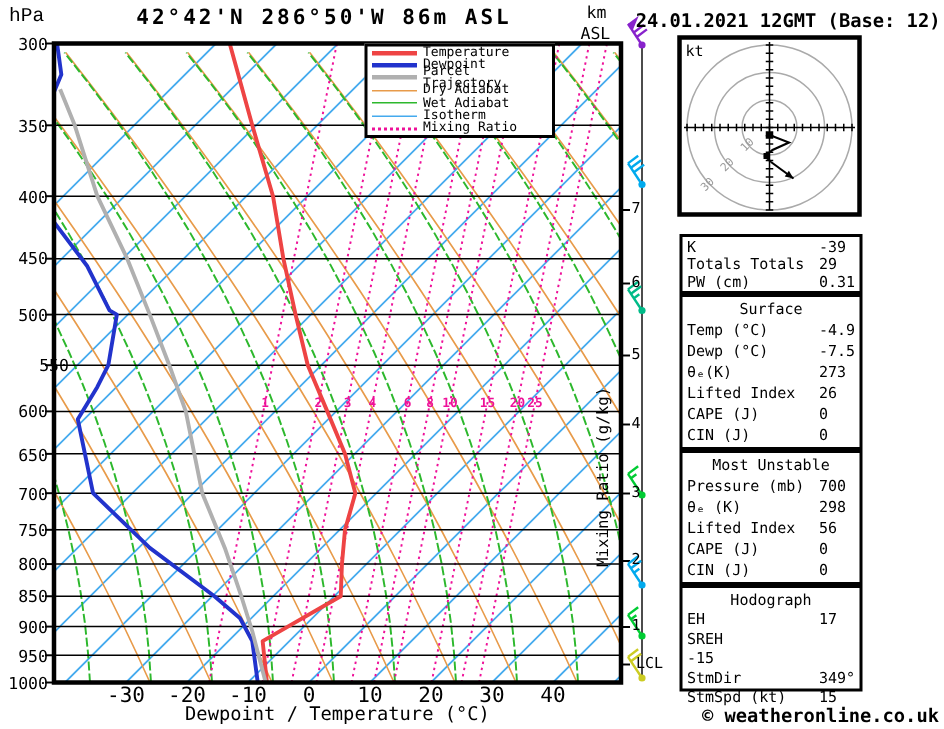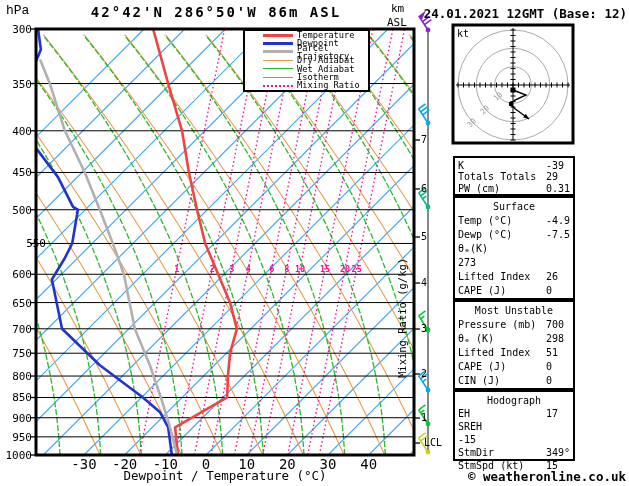--- a/index.html
+++ b/index.html
@@ -2,21 +2,21 @@
 <html><head>
 <meta charset="utf-8">
 <style>
   html,body{margin:0;padding:0;background:#fff;}
   #app{position:relative;width:629px;height:486px;background:#fff;overflow:hidden;
        font-family:"DejaVu Sans Mono",monospace;color:#000;}
   .abs{position:absolute;white-space:pre;}
   svg{position:absolute;left:0;top:0;}
   
   #legend{position:absolute;left:243px;top:29px;width:127px;height:63px;border:2px solid #000;
-          background:#fff;box-sizing:border-box;z-index:4;padding-left:18px;}
+          background:#fff;box-sizing:border-box;z-index:4;padding-left:3px;}
   .leg-row{display:flex;align-items:center;height:8.4px;font-size:8.7px;line-height:8.4px;}
   .leg-sample{width:30px;margin-right:4px;flex:none;}
   
   .panel-box{position:absolute;left:453px;width:122px;border:2px solid #000;background:#fff;
              box-sizing:border-box;font-size:10px;z-index:4;padding:2px 3px 0 3px;}
   .pb-header{text-align:center;}
   .pb-row{display:flex;}
   .pb-lbl{width:88px;flex:none;overflow:hidden;}
   .pb-val{flex:1;}
   #footer{position:absolute;right:3px;top:469px;font-size:12.5px;font-weight:bold;z-index:4;}
@@ -324,21 +324,21 @@
       <div class="panel-box" style="top: 196px; height: 104px;">
         <div class="pb-header" style="line-height: 14px;">Surface</div>
         <div class="pb-row" style="line-height: 14px;">
           <span class="pb-lbl">Temp (°C)</span>
           <span class="pb-val">-4.9</span>
         </div>
         <div class="pb-row" style="line-height: 14px;">
           <span class="pb-lbl">Dewp (°C)</span>
           <span class="pb-val">-7.5</span>
         </div>
-        <div class="pb-row" style="line-height: 14px; flex-direction: column;">
+        <div class="pb-row" style="line-height: 14px;">
           <span class="pb-lbl">θₑ(K)</span>
           <span class="pb-val">273</span>
         </div>
         <div class="pb-row" style="line-height: 14px;">
           <span class="pb-lbl">Lifted Index</span>
           <span class="pb-val">26</span>
         </div>
         <div class="pb-row" style="line-height: 14px;">
           <span class="pb-lbl">CAPE (J)</span>
           <span class="pb-val">0</span>
@@ -353,21 +353,21 @@
         <div class="pb-row" style="line-height: 14px;">
           <span class="pb-lbl">Pressure (mb)</span>
           <span class="pb-val">700</span>
         </div>
         <div class="pb-row" style="line-height: 14px;">
           <span class="pb-lbl">θₑ (K)</span>
           <span class="pb-val">298</span>
         </div>
         <div class="pb-row" style="line-height: 14px;">
           <span class="pb-lbl">Lifted Index</span>
-          <span class="pb-val">51</span>
+          <span class="pb-val">56</span>
         </div>
         <div class="pb-row" style="line-height: 14px;">
           <span class="pb-lbl">CAPE (J)</span>
           <span class="pb-val">0</span>
         </div>
         <div class="pb-row" style="line-height: 14px;">
           <span class="pb-lbl">CIN (J)</span>
           <span class="pb-val">0</span>
         </div>
       </div>

